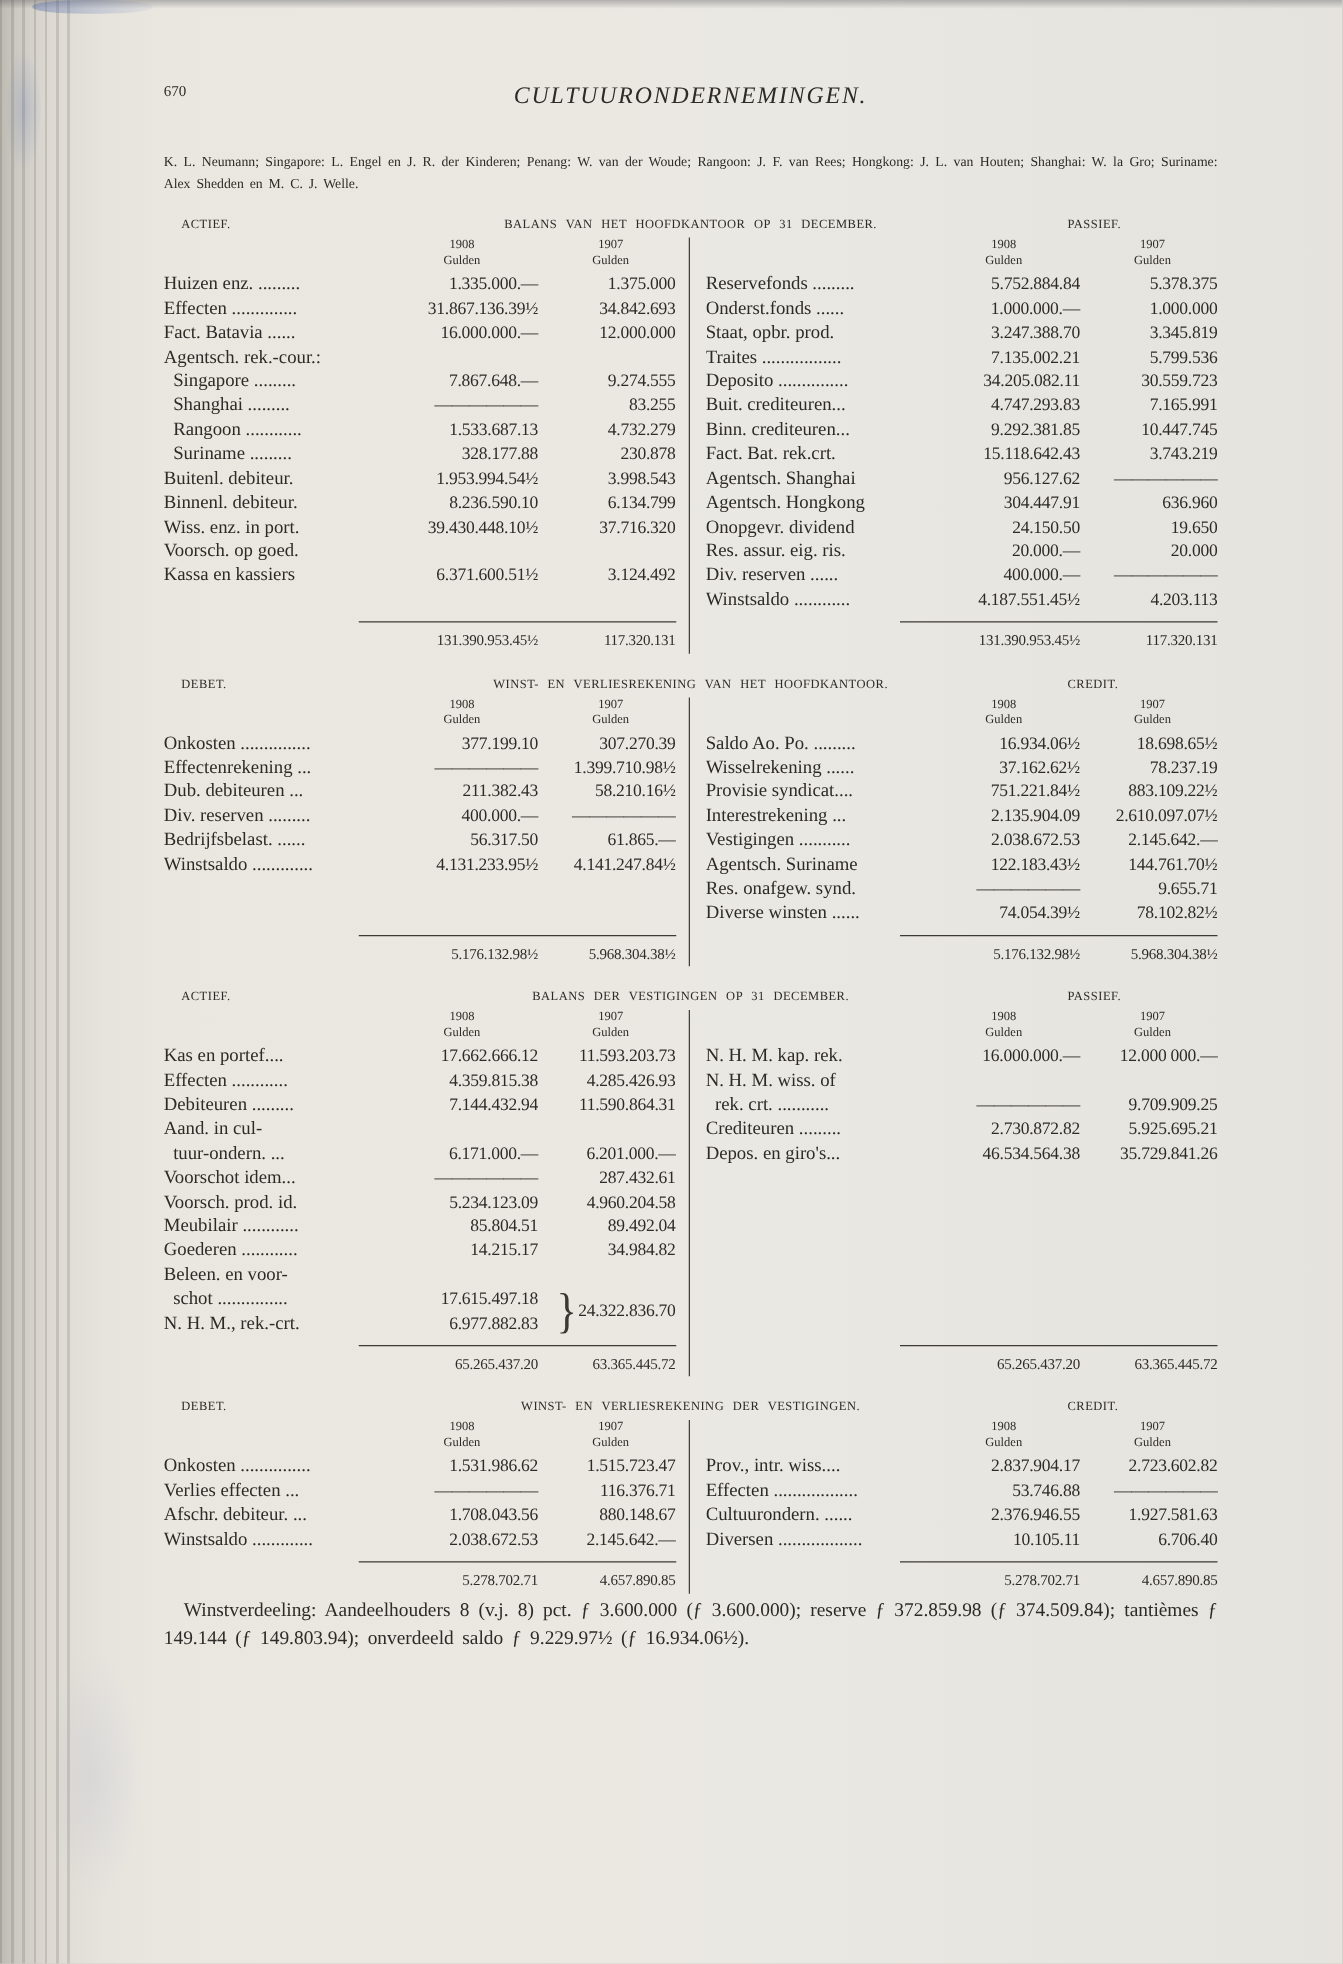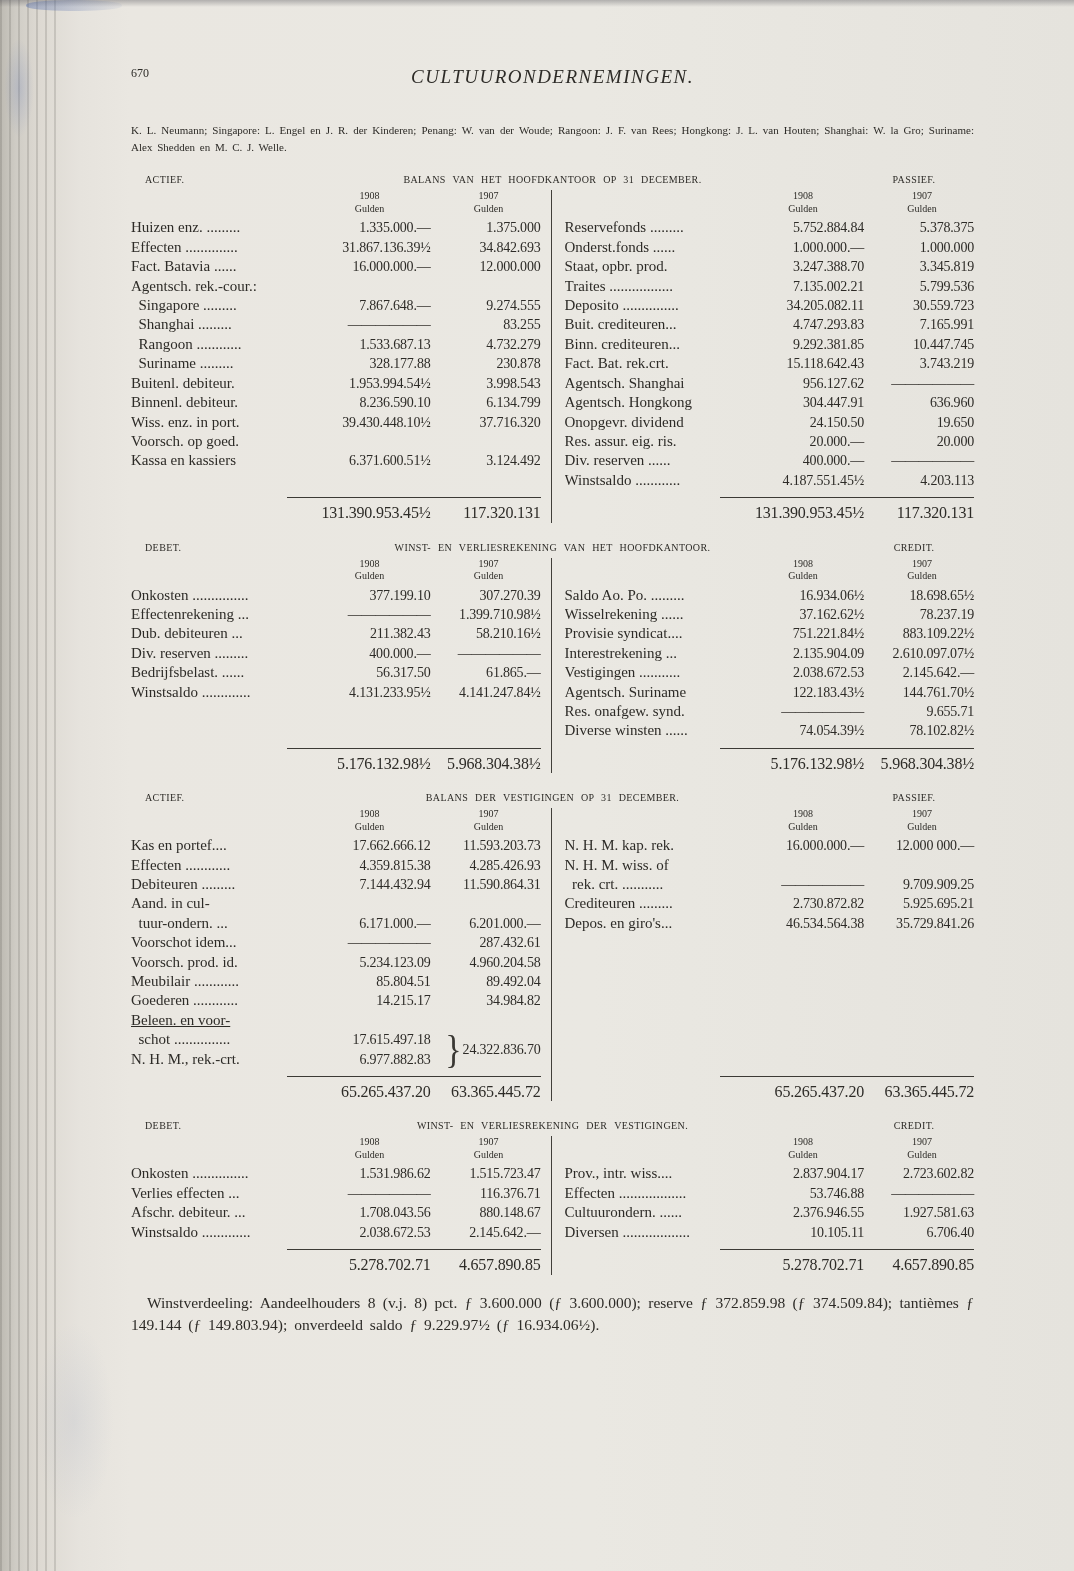--- a/index.html
+++ b/index.html
@@ -25,50 +25,50 @@
 
   .page-head{position:relative;height:24px;}
   .pg-num{position:absolute;left:0;top:0;font-size:12px;font-family:Liberation Serif, serif;}
   .pg-title{text-align:center;font-style:italic;font-size:19px;letter-spacing:1.5px;word-spacing:3px;}
 
   .intro{margin-top:32px;font-size:11px;line-height:1.52;text-align:justify;word-spacing:2px;}
 
   .fin-table{margin-top:19px;}
   .t-head{display:grid;grid-template-columns:120px 1fr 120px;font-size:10px;letter-spacing:.4px;}
   .t-side-l{text-align:left;padding-left:14px;}
-  .t-side-r{text-align:center;}
+  .t-side-r{text-align:left;}
   .t-title{text-align:center;word-spacing:4px;}
 
   .t-body{display:flex;margin-top:5px;align-items:stretch;}
   .half{width:50%;display:flex;flex-direction:column;}
   .half.left{padding-right:10px;border-right:1.6px solid #413f3a;}
   .half.right{padding-left:13px;}
 
   .row,.col-head-row{display:grid;grid-template-columns:1fr 122px 104px;column-gap:6px;}
   .row{line-height:19.4px;}
   .col-head-row{margin-bottom:3px;}
   .col-head{text-align:center;font-size:10px;line-height:1.25;}
   .cell.label{font-size:15px;white-space:pre;overflow:hidden;}
   .cell.num{font-size:14px;text-align:right;white-space:nowrap;letter-spacing:-.2px;}
 
   .total-block{margin-top:auto;padding-top:7px;}
   .total-rule{border-top:1.4px solid #3c3a35;margin-left:38%;}
   .total-row{padding-top:5px;}
-  .total-row .cell.num{font-size:16px;}
+  .total-row .cell.num{font-size:12px;}
 
   .brace-grid{display:grid;grid-template-columns:1fr 122px 104px;column-gap:6px;line-height:19.4px;}
-  .bg-r1{grid-row:1;grid-column:1;text-decoration:underline;}
+  .bg-r1{grid-row:1;grid-column:1;}
   .bg-r2l{grid-row:2;grid-column:1;}
   .bg-r2v{grid-row:2;grid-column:2;}
   .bg-r3l{grid-row:3;grid-column:1;}
   .bg-r3v{grid-row:3;grid-column:2;}
   .bg-comb{grid-row:2/span 2;grid-column:3;display:flex;align-items:center;justify-content:flex-end;}
   .brace-char{font-size:34px;font-weight:400;line-height:1;margin-right:1px;transform:scaleY(1.15);color:#3a3833;}
 
-  .footer{margin-top:17px;font-size:15.5px;line-height:1.48;text-align:justify;text-indent:16px;word-spacing:3px;}
+  .footer{margin-top:3px;font-size:15.5px;line-height:1.48;text-align:justify;text-indent:16px;word-spacing:3px;}
 </style>
 </head>
 <body>
 
 <div class="page">
   <div class="binding"></div>
   <div class="top-edge"></div>
   <div class="ink-mark"></div>
   <div class="ink-mark2"></div>
   <div class="smudge"></div>

